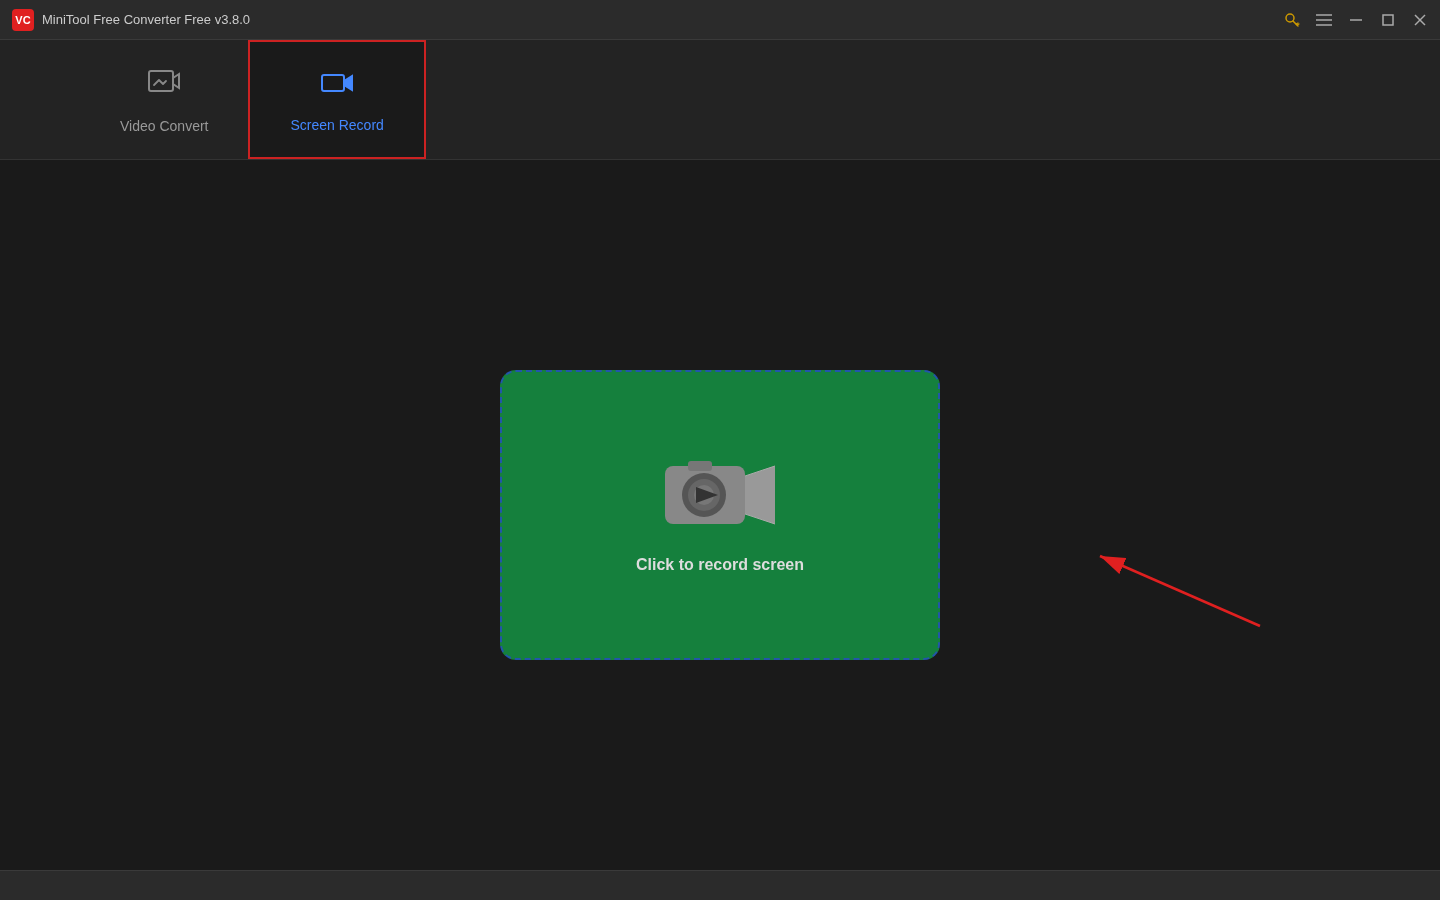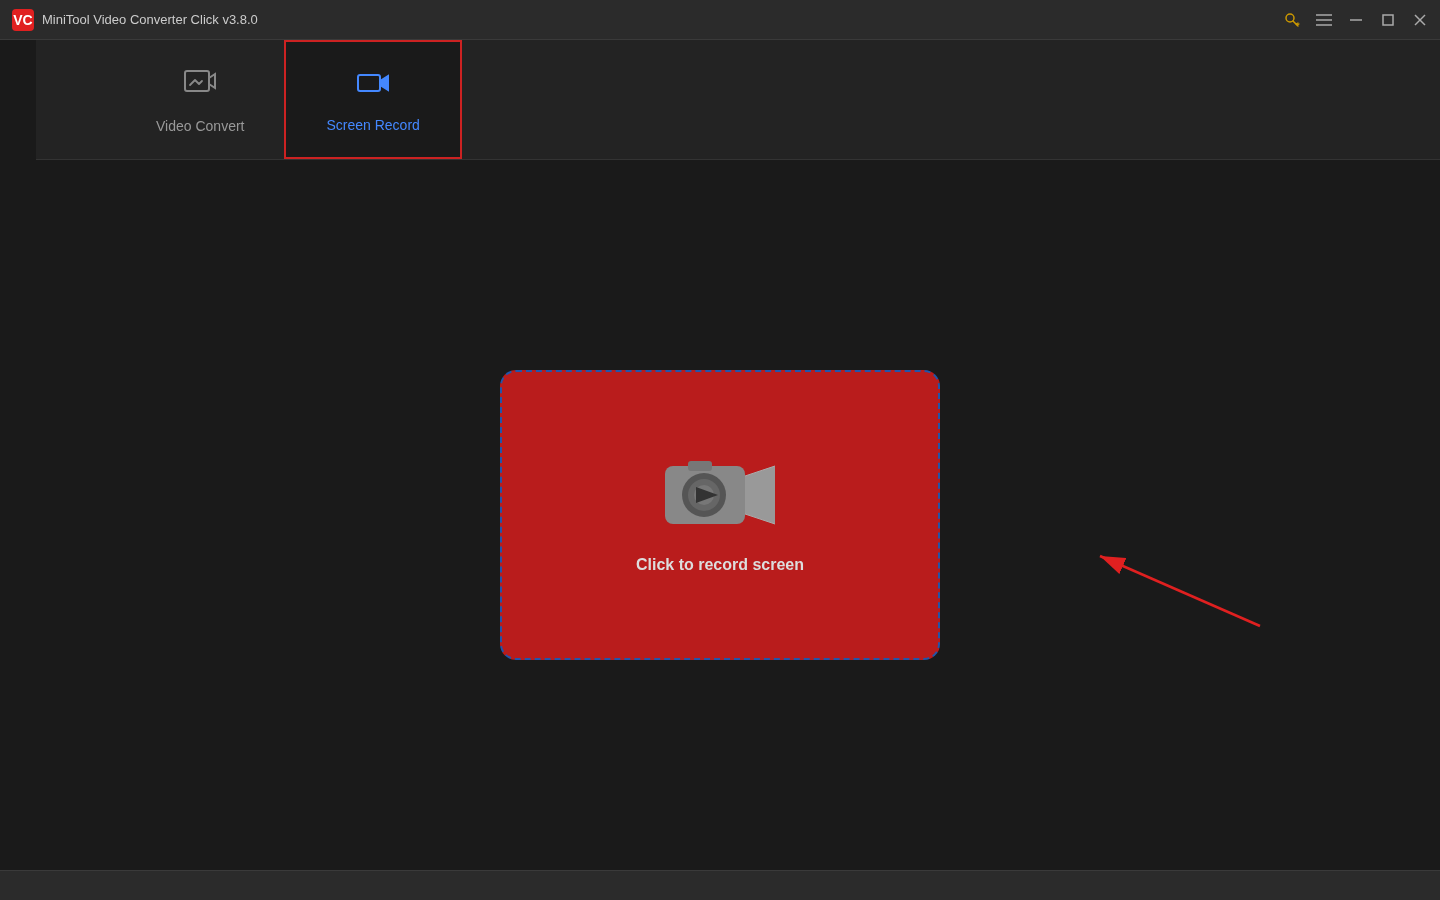--- a/index.html
+++ b/index.html
@@ -35,21 +35,21 @@
     }
 
     .app-logo {
       width: 22px;
       height: 22px;
       background: #e02020;
       border-radius: 4px;
       display: flex;
       align-items: center;
       justify-content: center;
-      font-size: 14px;
+      font-size: 11px;
       font-weight: bold;
       color: white;
       flex-shrink: 0;
     }
 
     .app-title {
       font-size: 13px;
       color: #ccc;
     }
 
@@ -72,21 +72,20 @@
 
     
     .tab-bar {
       display: flex;
       align-items: center;
       background: #232323;
       height: 120px;
       padding: 0 80px;
       gap: 0;
       border-bottom: 1px solid #333;
-      margin-left: 36px;
     }
 
     .tab-item {
       display: flex;
       flex-direction: column;
       align-items: center;
       justify-content: center;
       padding: 16px 40px;
       cursor: pointer;
       gap: 10px;
@@ -133,21 +132,21 @@
       width: 440px;
       height: 290px;
       border: 2px dashed #2255aa;
       border-radius: 16px;
       display: flex;
       flex-direction: column;
       align-items: center;
       justify-content: center;
       gap: 20px;
       cursor: pointer;
-      background: #b91c1c;
+      background: #15803d;
       position: relative;
     }
 
     .record-camera-svg {
       width: 120px;
       height: 80px;
     }
 
     .record-label {
       font-size: 16px;
@@ -174,21 +173,21 @@
     }
   </style>
 </head>
 <body>
 
 <div class="title-bar">
   <div class="title-bar-left">
     <div class="app-logo">
       <span>VC</span>
     </div>
-    <span class="app-title">MiniTool Video Converter Click v3.8.0</span>
+    <span class="app-title">MiniTool Free Converter Free v3.8.0</span>
   </div>
   <div class="title-bar-controls">
     <div class="title-bar-btn" title="Register">
       <svg width="16" height="16" viewBox="0 0 16 16" fill="#cc9900">
         <circle cx="6" cy="6" r="4" stroke="#cc9900" stroke-width="1.5" fill="none"></circle>
         <path d="M9 9l5 5" stroke="#cc9900" stroke-width="1.5" stroke-linecap="round"></path>
         <path d="M12 12l2-1M13 13l2-1" stroke="#cc9900" stroke-width="1.2" stroke-linecap="round"></path>
       </svg>
     </div>
     <div class="title-bar-btn">

